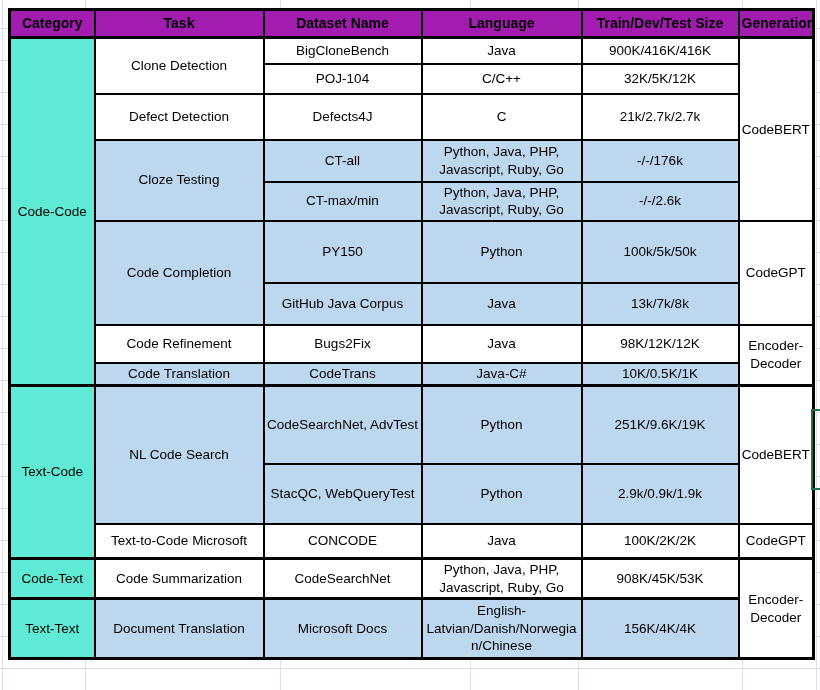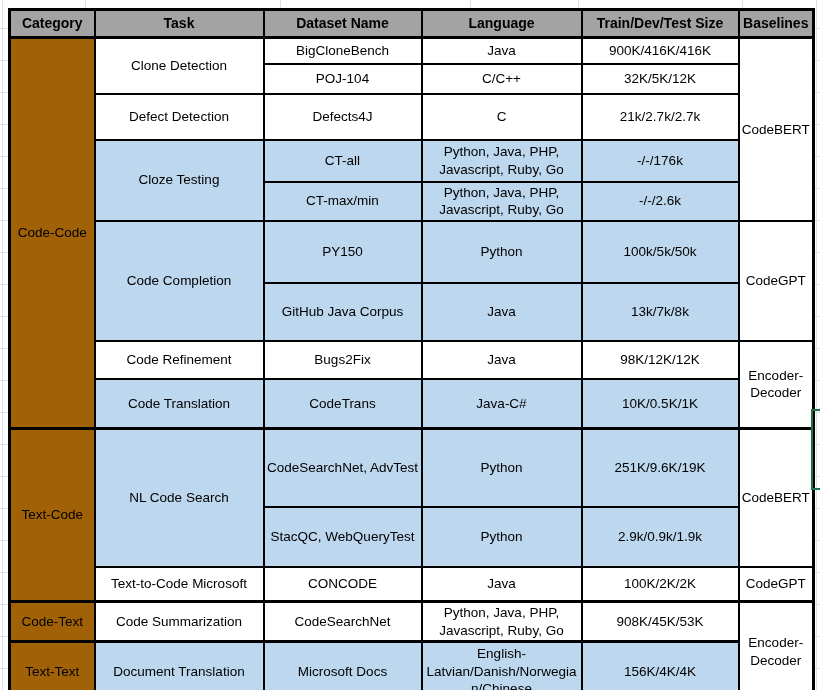--- a/index.html
+++ b/index.html
@@ -26,25 +26,25 @@
   th,td{
     border:2px solid #000;
     text-align:center;vertical-align:middle;
     padding:1px 2px;
     font-size:13.5px;line-height:1.3;
     white-space:pre-line;
     overflow:hidden;
     background:#ffffff;
   }
   th{
-    background:#a3a3a3;
+    background:#a21caf;
     font-weight:bold;font-size:14px;
     border-bottom:3px solid #000;
   }
-  td.cat{background:#a16207;}
+  td.cat{background:#5eead4;}
   td.blue{background:#BDD7EE;}
   td.bb1{border-bottom-width:1px;}
   td.bb3{border-bottom-width:3px;}
 
   
   .selbox{
     position:absolute;left:811px;top:409px;width:9px;height:77px;
     border:2px solid #1E7346;border-right:none;
     pointer-events:none;
   }
@@ -71,21 +71,21 @@
       <col style="width:75px">
   </colgroup>
 
   <tbody>
       <tr style="height:28px">
     <th>Category</th>
     <th>Task</th>
     <th>Dataset Name</th>
     <th>Language</th>
     <th>Train/Dev/Test Size</th>
-    <th>Baselines</th>
+    <th>Generation</th>
   </tr>
 
   <tr style="height:26px">
     <td class="cat bb3" rowspan="9">Code-Code</td>
     <td rowspan="2">Clone Detection</td>
     <td class="bb1">BigCloneBench</td>
     <td class="bb1">Java</td>
     <td class="bb1">900K/416K/416K</td>
     <td rowspan="5">CodeBERT</td>
   </tr>
@@ -113,33 +113,33 @@
 Javascript, Ruby, Go</td>
     <td class="blue">-/-/2.6k</td>
   </tr>
   <tr style="height:62px">
     <td class="blue" rowspan="2">Code Completion</td>
     <td class="blue bb1">PY150</td>
     <td class="blue bb1">Python</td>
     <td class="blue bb1">100k/5k/50k</td>
     <td rowspan="2">CodeGPT</td>
   </tr>
-  <tr style="height:58px">
+  <tr style="height:42px">
     <td class="blue">GitHub Java Corpus</td>
     <td class="blue">Java</td>
     <td class="blue">13k/7k/8k</td>
   </tr>
   <tr style="height:38px">
     <td>Code Refinement</td>
     <td>Bugs2Fix</td>
     <td>Java</td>
     <td>98K/12K/12K</td>
     <td class="bb3" rowspan="2">Encoder-Decoder</td>
   </tr>
-  <tr style="height:50px">
+  <tr style="height:23px">
     <td class="blue bb3">Code Translation</td>
     <td class="blue bb3">CodeTrans</td>
     <td class="blue bb3">Java-C#</td>
     <td class="blue bb3">10K/0.5K/1K</td>
   </tr>
 
   <tr style="height:78px">
     <td class="cat bb3" rowspan="3">Text-Code</td>
     <td class="blue" rowspan="2">NL Code Search</td>
     <td class="blue bb1">CodeSearchNet, AdvTest</td>

